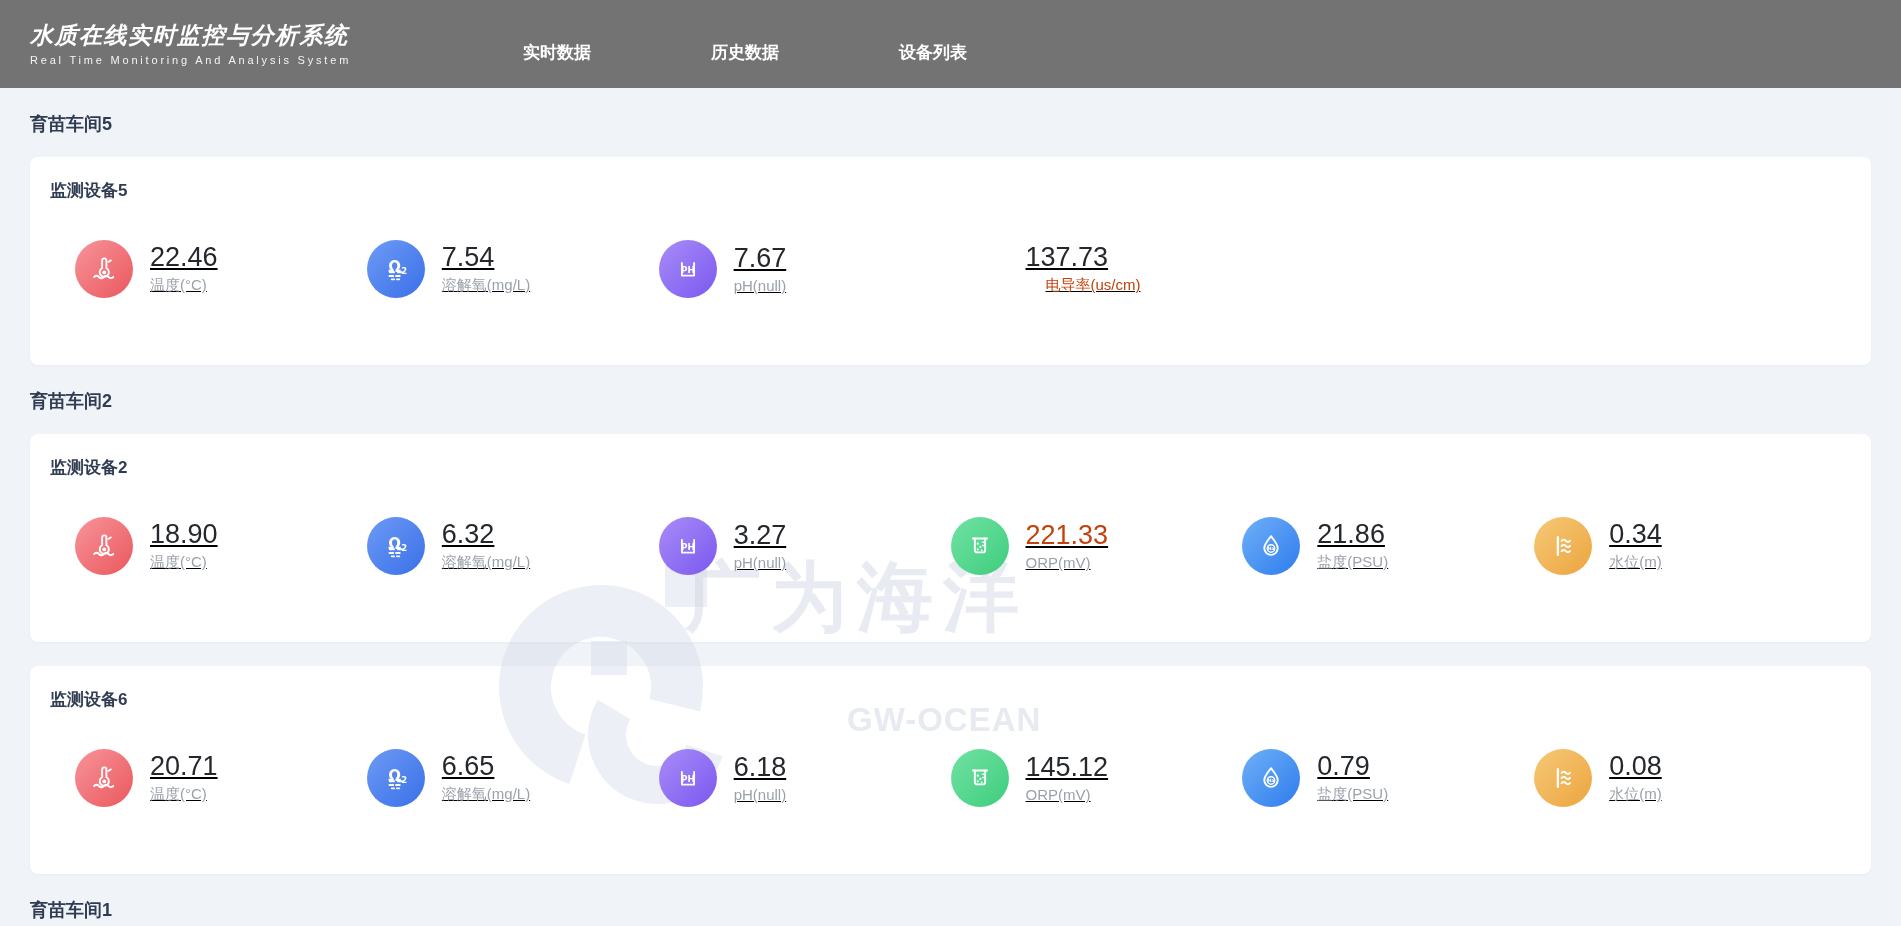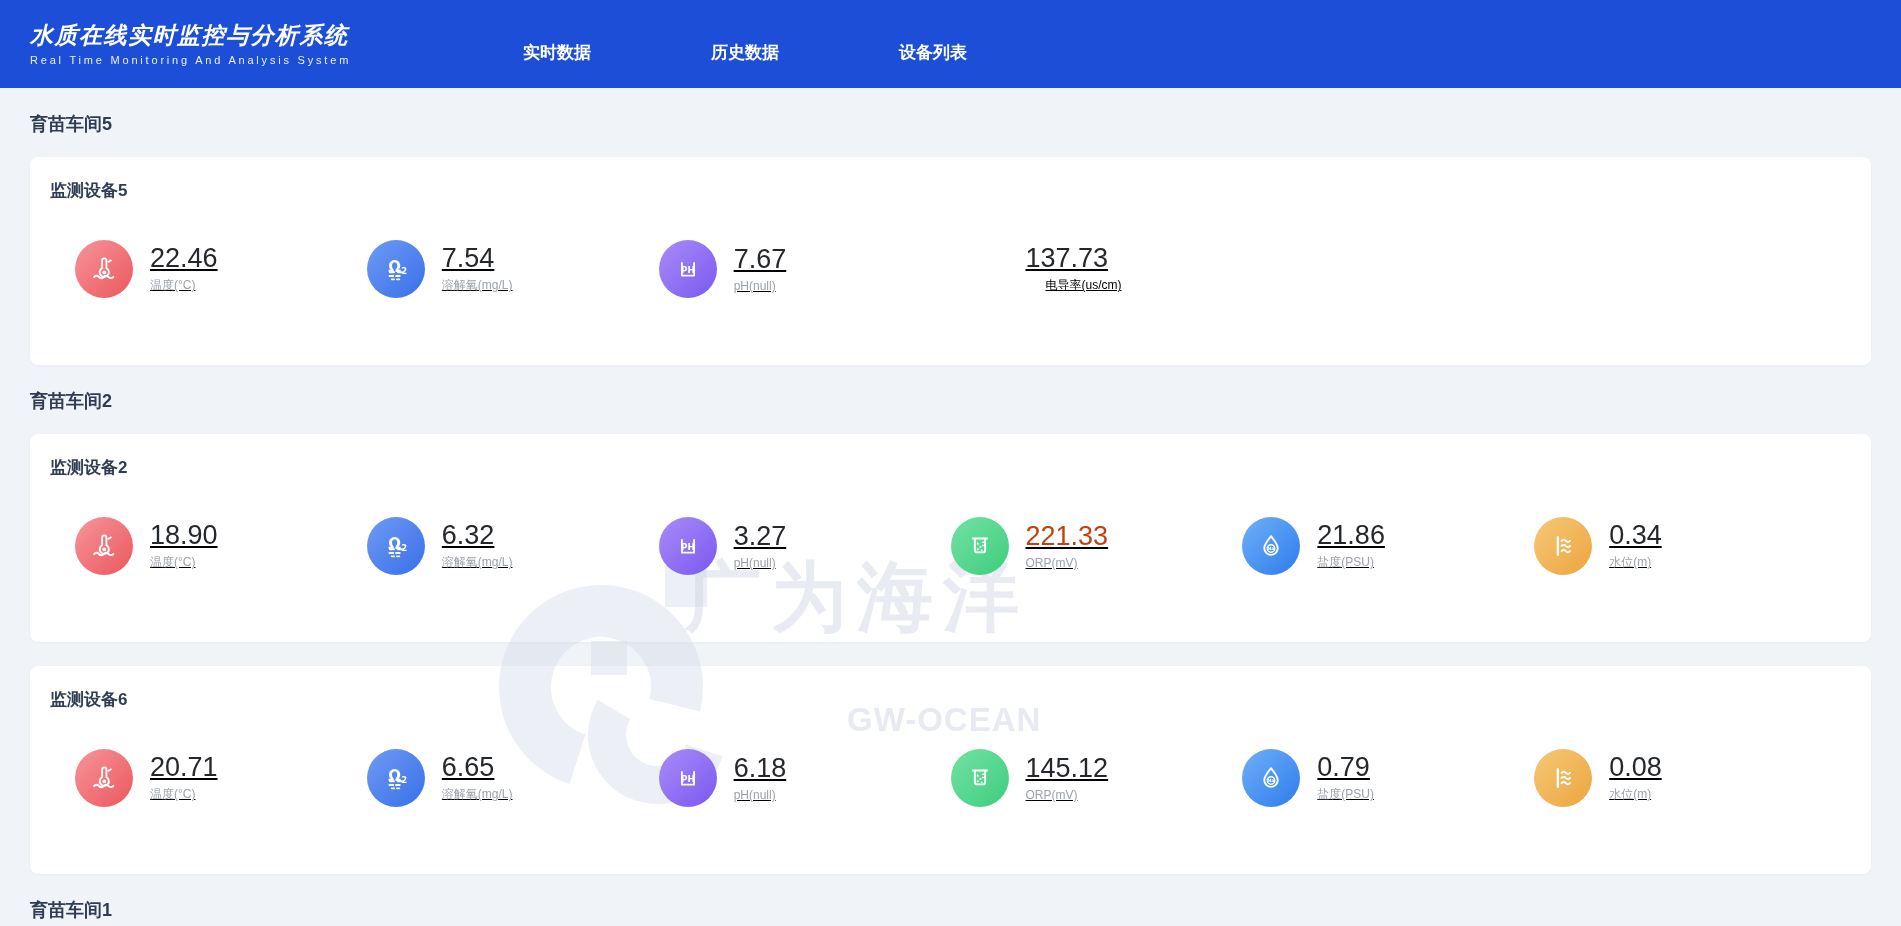--- a/index.html
+++ b/index.html
@@ -50,42 +50,42 @@
     display: grid; grid-template-columns: repeat(6, 1fr);
   }
   .sensor { display: flex; align-items: center; }
   .icon-circle {
     width: 58px; height: 58px; border-radius: 50%; flex: 0 0 58px;
     display: flex; align-items: center; justify-content: center;
   }
   .icon-circle.placeholder { background: transparent; }
   .sensor-text { margin-left: 17px; text-decoration: underline; }
   .sensor-value { font-size: 27px; color: #24272c; line-height: 1.05; }
-  .sensor-label { font-size: 12px; color: #9ba1ab; margin-top: 5px; }
+  .sensor-label { font-size: 15px; color: #9ba1ab; margin-top: 5px; }
   
   #watermark {
     position: absolute; left: 489px; top: 451px; width: 560px; height: 272px;
     z-index: 1; pointer-events: none;
   }
   #watermark svg { position: absolute; left: 0; top: 0; }
   .wm-cn {
     position: absolute; left: 196px; top: -4px;
     font-size: 76px; font-weight: bold; line-height: 1;
     color: rgba(201,208,222,0.42); letter-spacing: 10px; white-space: nowrap;
   }
   .wm-en {
     position: absolute; left: 358px; top: 138px;
     font-size: 33px; font-weight: bold; letter-spacing: 1px;
     color: rgba(201,208,222,0.45); white-space: nowrap;
   }
 </style>
 </head>
 <body style="background: rgb(240, 243, 248);">
 
-<header style="background: #1d4ed8;">
+<header style="background: #737373;">
   <div class="brand">
     <div class="brand-title">水质在线实时监控与分析系统</div>
     <div class="brand-sub">Real Time Monitoring And Analysis System</div>
   </div>
   <nav id="main-nav">
       <a class="nav-item active">实时数据</a>
       <a class="nav-item">历史数据</a>
       <a class="nav-item">设备列表</a>
     </nav>
 </header>
@@ -156,21 +156,21 @@
                 </div>
                 <div class="sensor-text">
                   <div class="sensor-value" style="color: rgb(36, 39, 44);">7.67</div>
                   <div class="sensor-label" style="color: rgb(155, 161, 171);">pH(null)</div>
                 </div>
               </div>
               <div class="sensor">
                 <div class="icon-circle placeholder"></div>
                 <div class="sensor-text">
                   <div class="sensor-value" style="color: rgb(36, 39, 44);">137.73</div>
-                  <div class="sensor-label" style="color: #000000; padding-left: 20px;">电导率(us/cm)</div>
+                  <div class="sensor-label" style="color: #c2410c; padding-left: 20px;">电导率(us/cm)</div>
                 </div>
               </div>
             </div>
           </div>
         </div>
       </section>
       <section class="section">
         <h2 class="section-title">育苗车间2</h2>
         <div class="card">
           <div class="card-inner">

